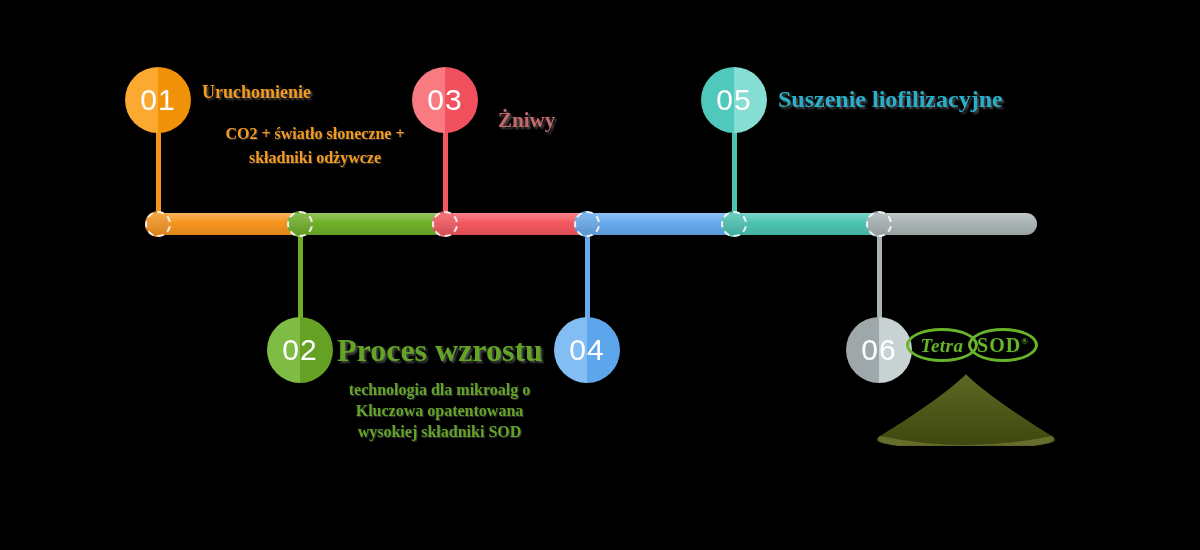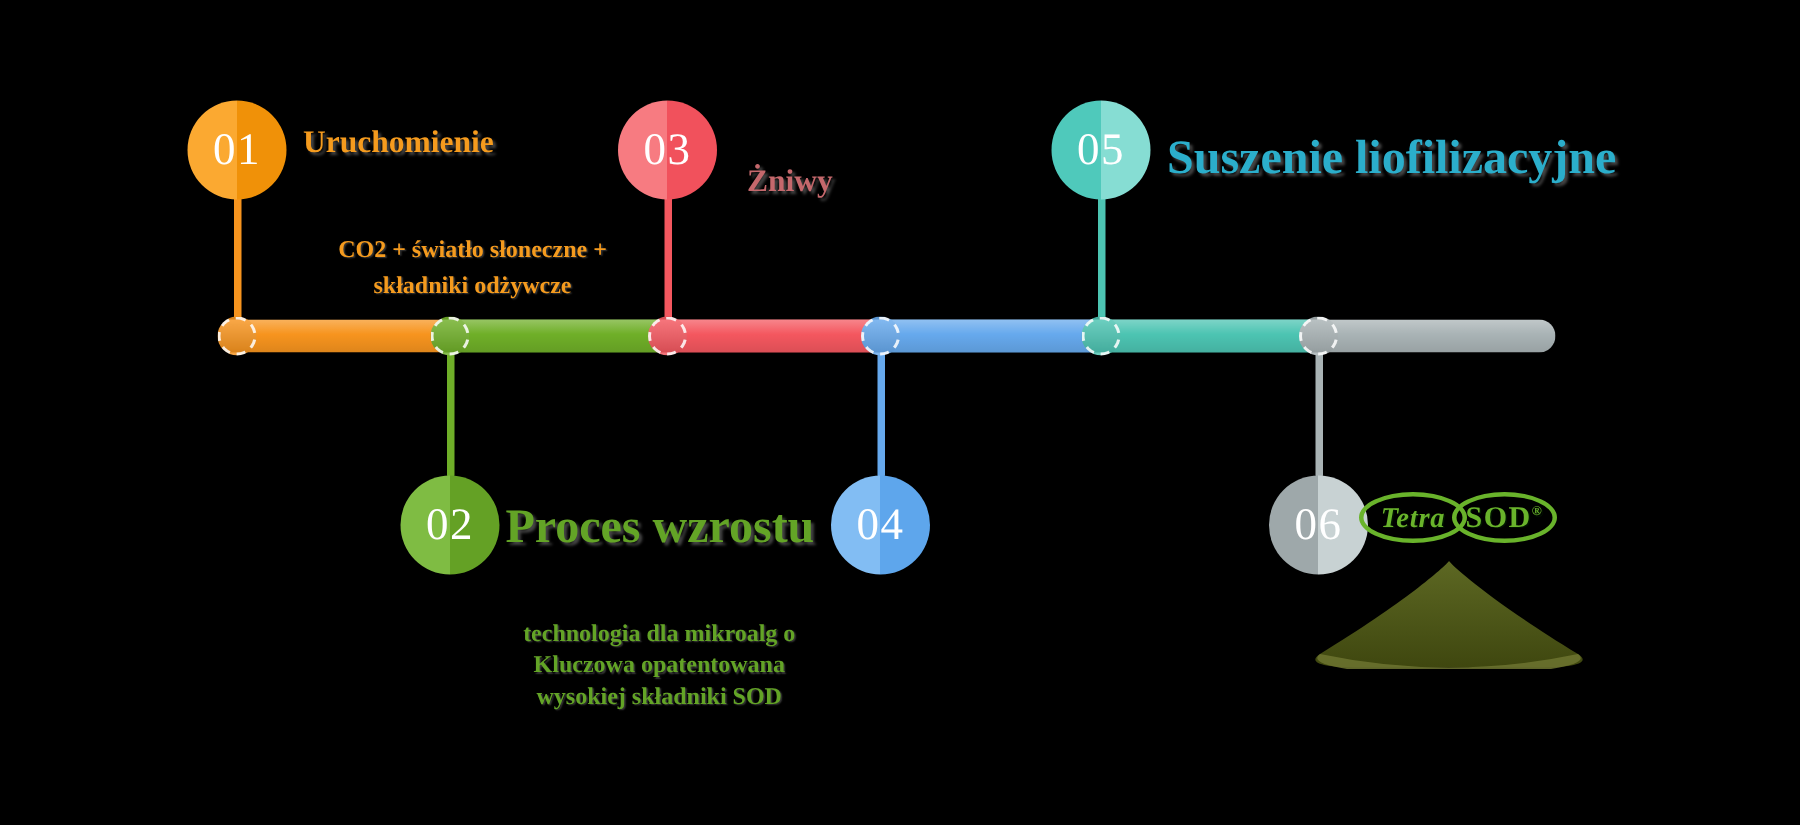--- a/index.html
+++ b/index.html
@@ -33,37 +33,36 @@
   
   .conn{position:absolute;width:5px;background:var(--c,#888);border-radius:3px;}
 
   
   .circle{
     position:absolute;width:66px;height:66px;border-radius:50%;
     background:linear-gradient(90deg, var(--l,#aaa) 50%, var(--r,#888) 50%);
     display:flex;align-items:center;justify-content:center;
   }
   .circle span{
-    color:#fff;font-family:Liberation Serif, serif;
+    color:#fff;font-family:Liberation Sans, sans-serif;
     font-size:30px;font-weight:400;letter-spacing:1px;
   }
 
   
   .title{
     position:absolute;font-weight:700;white-space:nowrap;
     color:var(--tc,#ccc);
     text-shadow:2px 2px 2px rgba(125,125,125,.55);
   }
-  .t-big{font-size:21px;}
+  .t-big{font-size:18px;}
   .sub{
     position:absolute;font-weight:700;text-align:center;
     color:var(--tc,#ccc);
     text-shadow:1px 1px 1px rgba(125,125,125,.45);
     font-size:16px;
-    margin-top:33px;
   }
   .sub .line{line-height:24px;}
   .sub.tight .line{line-height:21px;}
 
   
   .logo{position:absolute;left:906px;top:328px;display:flex;align-items:center;}
   .logo .ell{
     box-sizing:border-box;height:34px;border:3px solid var(--lg,#69B32B);
     border-radius:50%;display:flex;align-items:center;justify-content:center;
     background:rgba(0,0,0,0);
@@ -135,21 +134,21 @@
   <div class="title" style="left: 337px; top: 332px; font-size: 32px; --tc: #63A426;">Proces wzrostu</div>
   <div class="sub tight" style="left: 312px; top: 379px; width: 255px; --tc: #63A426;">
     <div class="line">technologia dla mikroalg o</div>
     <div class="line">Kluczowa opatentowana</div>
     <div class="line">wysokiej składniki SOD</div>
   </div>
 
   <div class="title" style="left: 498px; top: 82px; font-size: 21px; margin-top: 26px; --tc: #C4686C;">Żniwy</div>
 
 
-  <div class="title" style="left: 778px; top: 86px; font-size: 32px; --tc: #2BAECB;">Suszenie liofilizacyjne</div>
+  <div class="title" style="left: 778px; top: 86px; font-size: 24px; --tc: #2BAECB;">Suszenie liofilizacyjne</div>
 
   <div class="logo" style="--lg: #69B32B;">
     <div class="ell left">
       <span class="word">Tetra</span>
     </div>
     <div class="ell right">
       <span class="word caps"><span>SOD</span><span class="reg">®</span></span>
     </div>
   </div>
 

